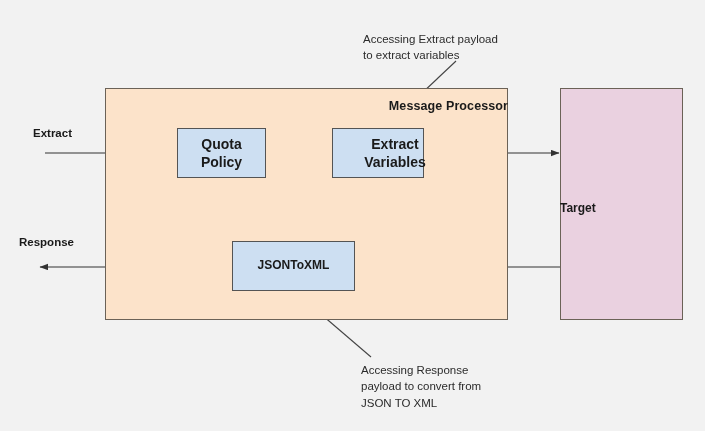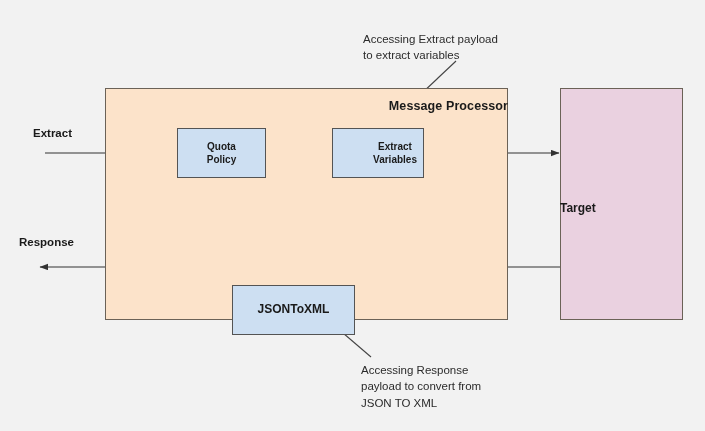--- a/index.html
+++ b/index.html
@@ -74,21 +74,21 @@
   
   .policy-box {
     position: absolute;
     background: #cddff2;
     border: 1.5px solid #545454;
     box-sizing: border-box;
     display: flex;
     align-items: center;
     justify-content: center;
     text-align: center;
-    font-size: 10px;
+    font-size: 14px;
     font-weight: bold;
     color: #1a1a1a;
     line-height: 1.32;
   }
   .policy-box span { display: block; }
   #quota-policy-box {
     left: 177px;
     top: 128px;
     width: 89px;
     height: 50px;
@@ -99,21 +99,20 @@
     width: 92px;
     height: 50px;
     padding-left: 34px;
   }
   #jsontoxml-box {
     left: 232px;
     top: 241px;
     width: 123px;
     height: 50px;
     font-size: 12px;
-    margin-top: 44px;
   }
 
   
   .flow-label {
     position: absolute;
     font-size: 11.5px;
     font-weight: bold;
     color: #1a1a1a;
     white-space: nowrap;
   }

